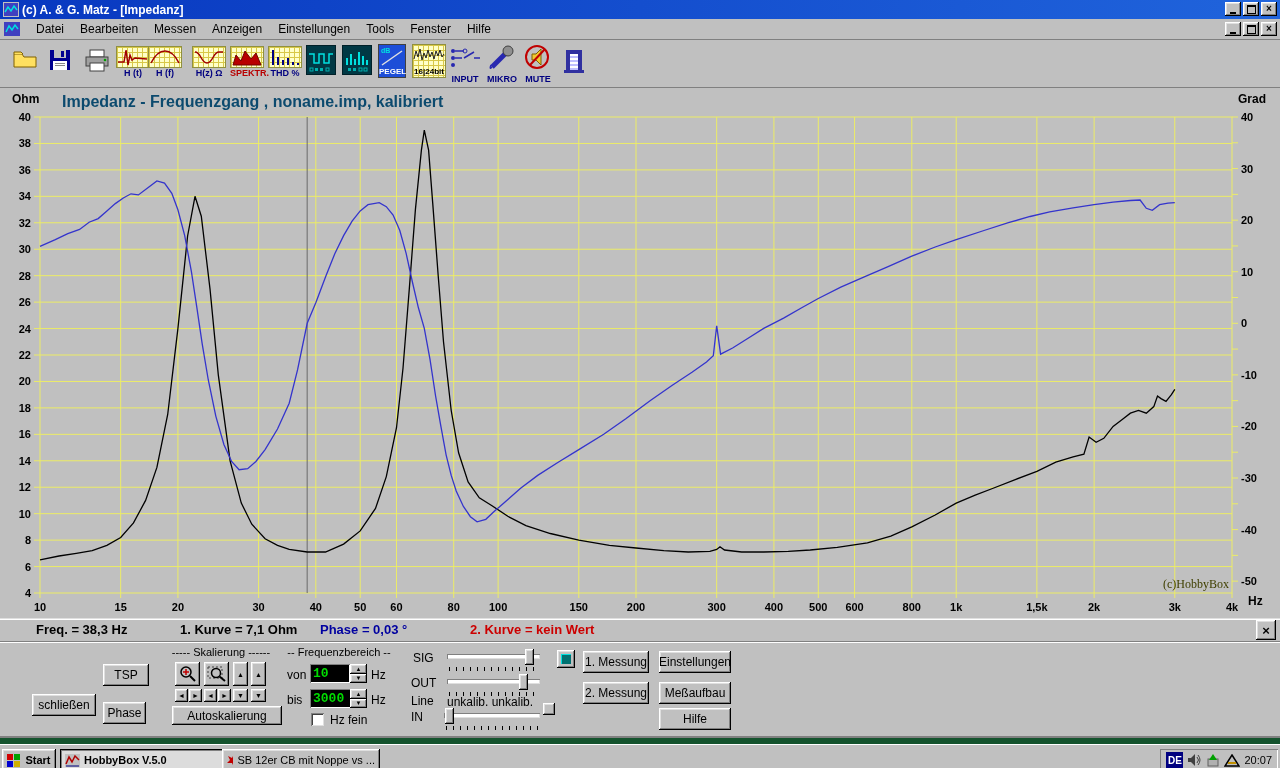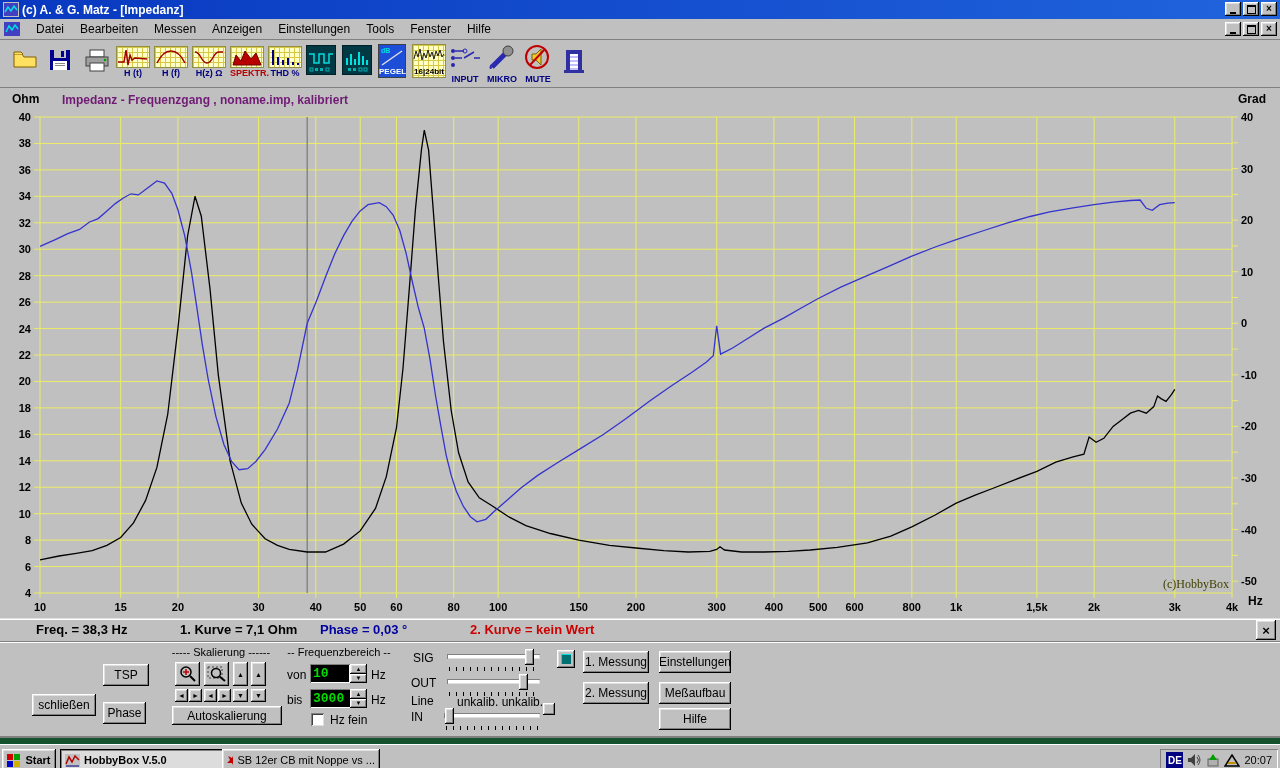--- a/index.html
+++ b/index.html
@@ -29,21 +29,21 @@
   .toolbar{left:0;top:40px;width:1280px;height:47px;background:#c0c0c0;}
   .tbi{position:absolute;text-align:center;cursor:default;}
   .tbi .lab{font-size:9px;font-weight:bold;color:#000080;line-height:10px;white-space:nowrap;}
   .ybox{background:#ffffc8;
     background-image:linear-gradient(#d8c848 1px,transparent 1px),
                      linear-gradient(90deg,#d8c848 1px,transparent 1px);
     background-size:5px 5px;border:1px solid #909040;box-sizing:border-box;}
   .dbox{background:#003844;border:1px solid #002028;box-sizing:border-box;}
   
   .chartarea{left:0;top:88px;width:1280px;height:530px;background:#c0c0c0;}
-  .chart-title{color:#701a75;font-weight:bold;font-size:12px;}
+  .chart-title{color:#0c4a6e;font-weight:bold;font-size:16px;}
   .axis-unit{font-size:12px;font-weight:bold;color:#000;}
   
   .statusbar{left:0;top:618px;width:1280px;height:24px;background:#c0c0c0;
     box-shadow:inset 0 1px 0 #dfdfdf,inset 0 2px 0 #fff,inset 0 -1px 0 #808080;
     font-size:13px;font-weight:bold;text-align:right;}
   .statusbar span{position:absolute;top:4px;white-space:nowrap;}
   
   .controls{left:0;top:642px;width:1280px;height:96px;background:#c0c0c0;
     box-shadow:inset 0 1px 0 #fff,inset 0 -2px 0 #808080;font-size:12px;}
   .grouplab{font-size:11px;color:#000;text-align:center;white-space:nowrap;}
@@ -144,21 +144,21 @@
         <circle cx="21" cy="12" r="1.3" fill="#00a000"></circle>
       </svg>
   </div>
 
   <div class="tbi" style="left:116px;top:6px">
     <div class="ybox" style="width:34px;height:22px"><svg width="32" height="20">
           <polyline points="1,15 7,15 9,3 11,18 13,8 15,13 18,11 30,12" fill="none" stroke="#a00000" stroke-width="1.5"></polyline>
         </svg></div>
     <div class="lab">H (t)</div>
   </div>
-  <div class="tbi" style="left:154px;top:6px">
+  <div class="tbi" style="left:148px;top:6px">
     <div class="ybox" style="width:34px;height:22px"><svg width="32" height="20">
           <path d="M2 16 Q8 4 16 4 Q24 4 30 16" fill="none" stroke="#a00000" stroke-width="1.5"></path>
         </svg></div>
     <div class="lab">H (f)</div>
   </div>
   <div class="tbi" style="left:192px;top:6px">
     <div class="ybox" style="width:34px;height:22px"><svg width="32" height="20">
           <path d="M2 5 C8 5 8 16 14 16 C20 16 20 5 26 5 L30 5" fill="none" stroke="#a00000" stroke-width="1.5"></path>
         </svg></div>
     <div class="lab">H(z) Ω</div>
@@ -505,21 +505,21 @@
       <div class="ticks"></div>
   </div>
   <span class="abs" style="left:411px;top:34px">OUT</span>
   <div class="slider" style="left:447px;top:32px;width:93px;height:22px">
     <div class="track"></div>
       <div class="btn3d thumb" style="left:72px"></div>
       <div class="ticks"></div>
   </div>
   <span class="abs" style="left:411px;top:52px">Line</span>
   <span class="abs" style="left:411px;top:68px">IN</span>
-  <span class="abs" style="left:457px;top:53px">unkalib. unkalib.</span>
+  <span class="abs" style="left:447px;top:53px">unkalib. unkalib.</span>
   <div class="slider" style="left:444px;top:66px;width:96px;height:22px">
     <div class="track"></div>
       <div class="btn3d thumb" style="left:1px"></div>
       <div class="ticks"></div>
   </div>
   <div class="btn3d abs" style="left:543px;top:61px;width:12px;height:12px"></div>
 
   <div class="btn3d abs" style="left:557px;top:8px;width:18px;height:18px">
     <div style="width:10px;height:10px;background:#007070;box-shadow:inset 1px 1px 0 #00e0e0"></div>
   </div>

